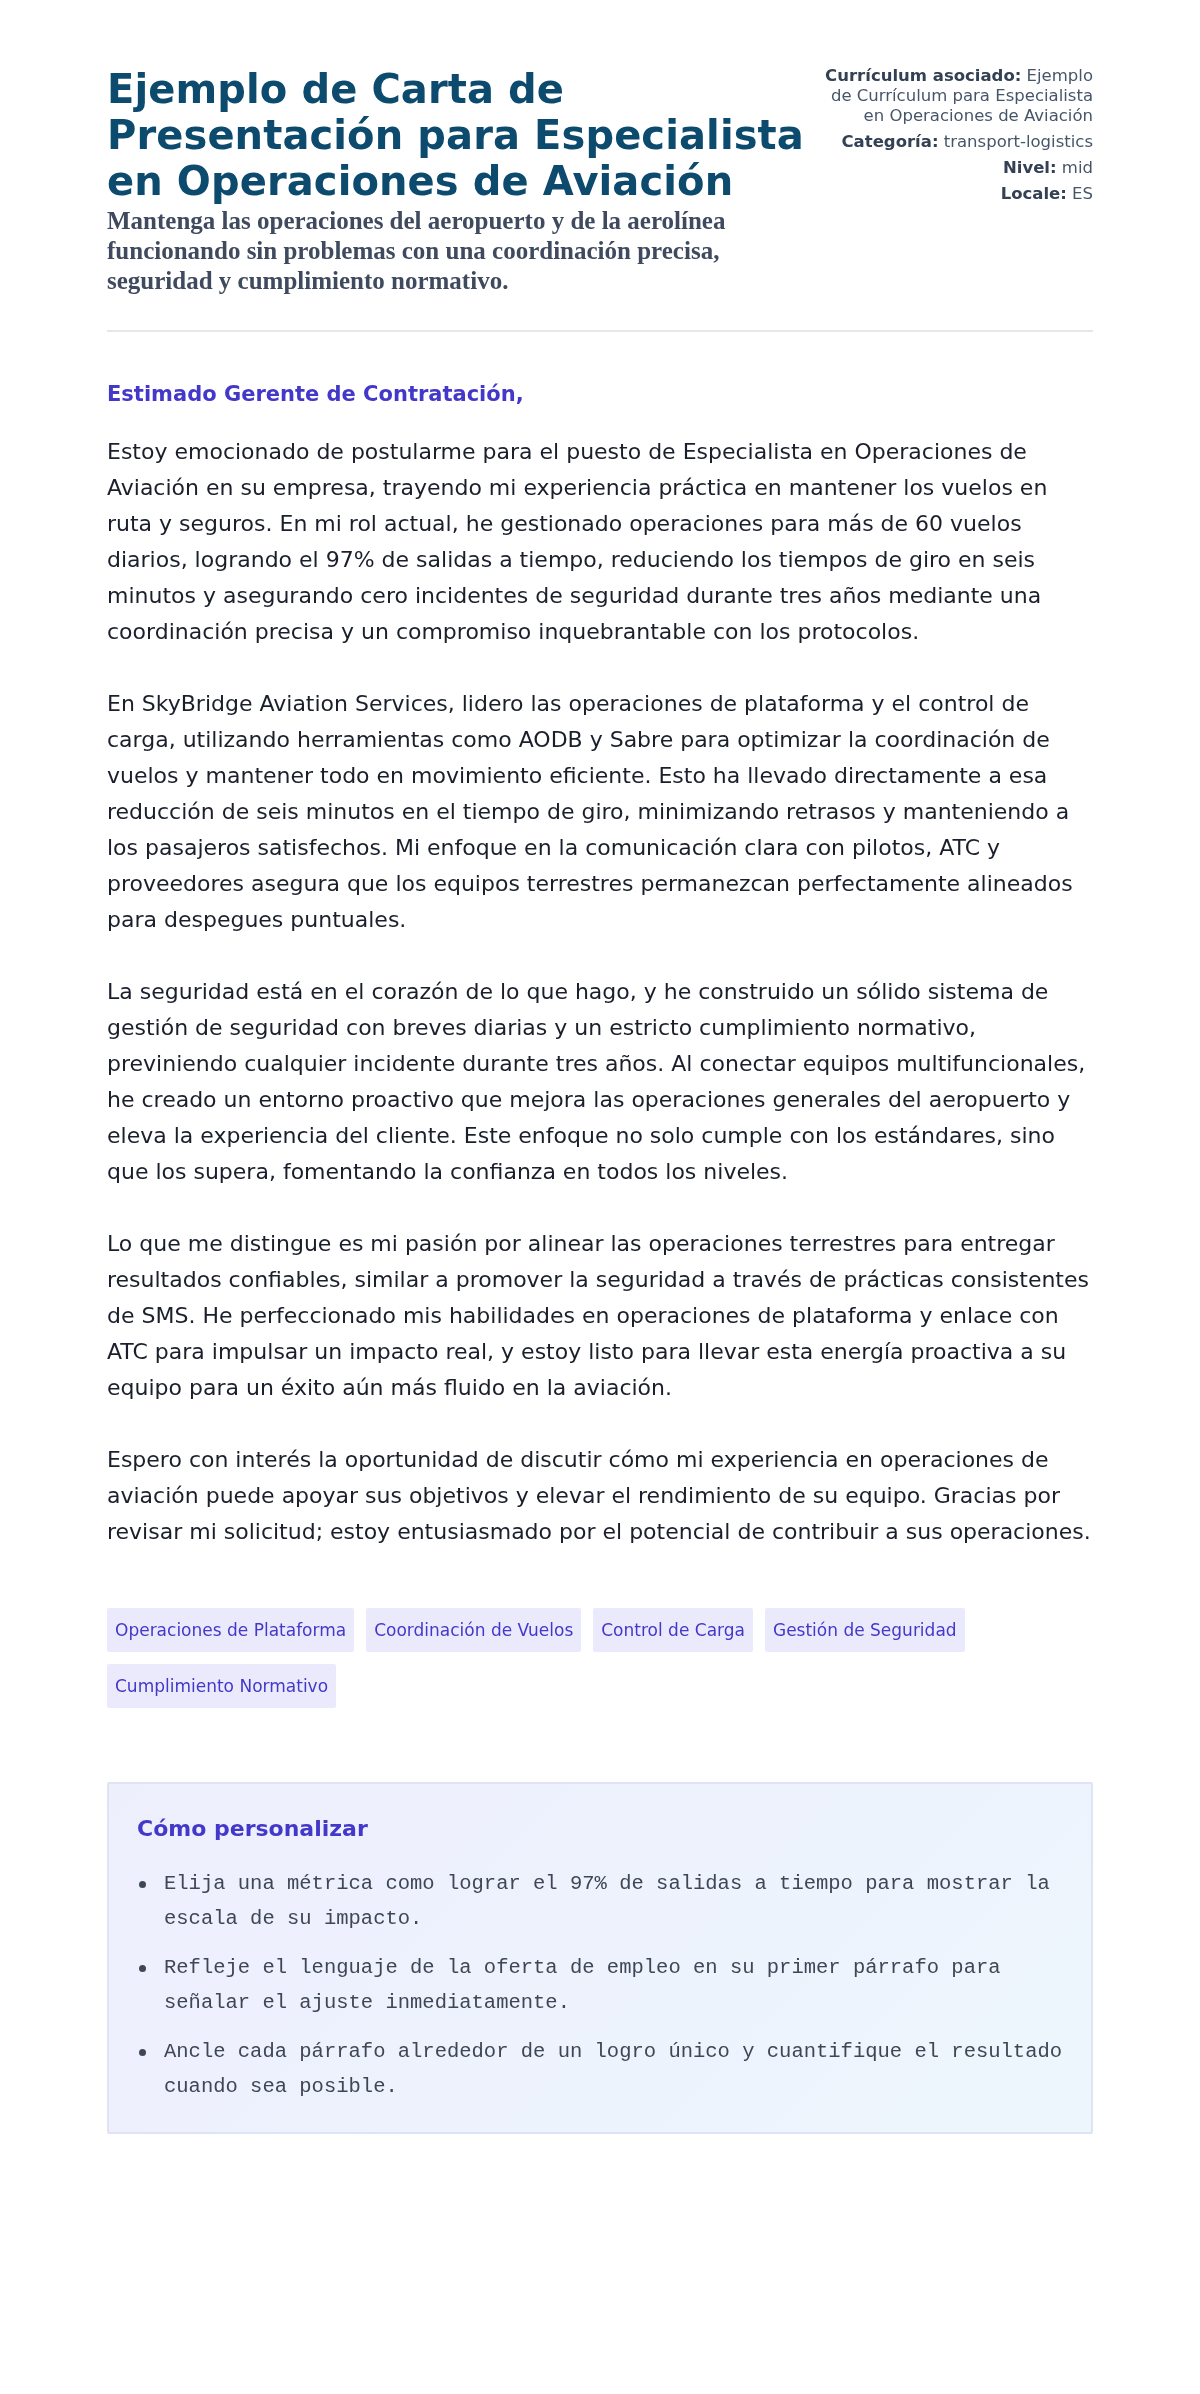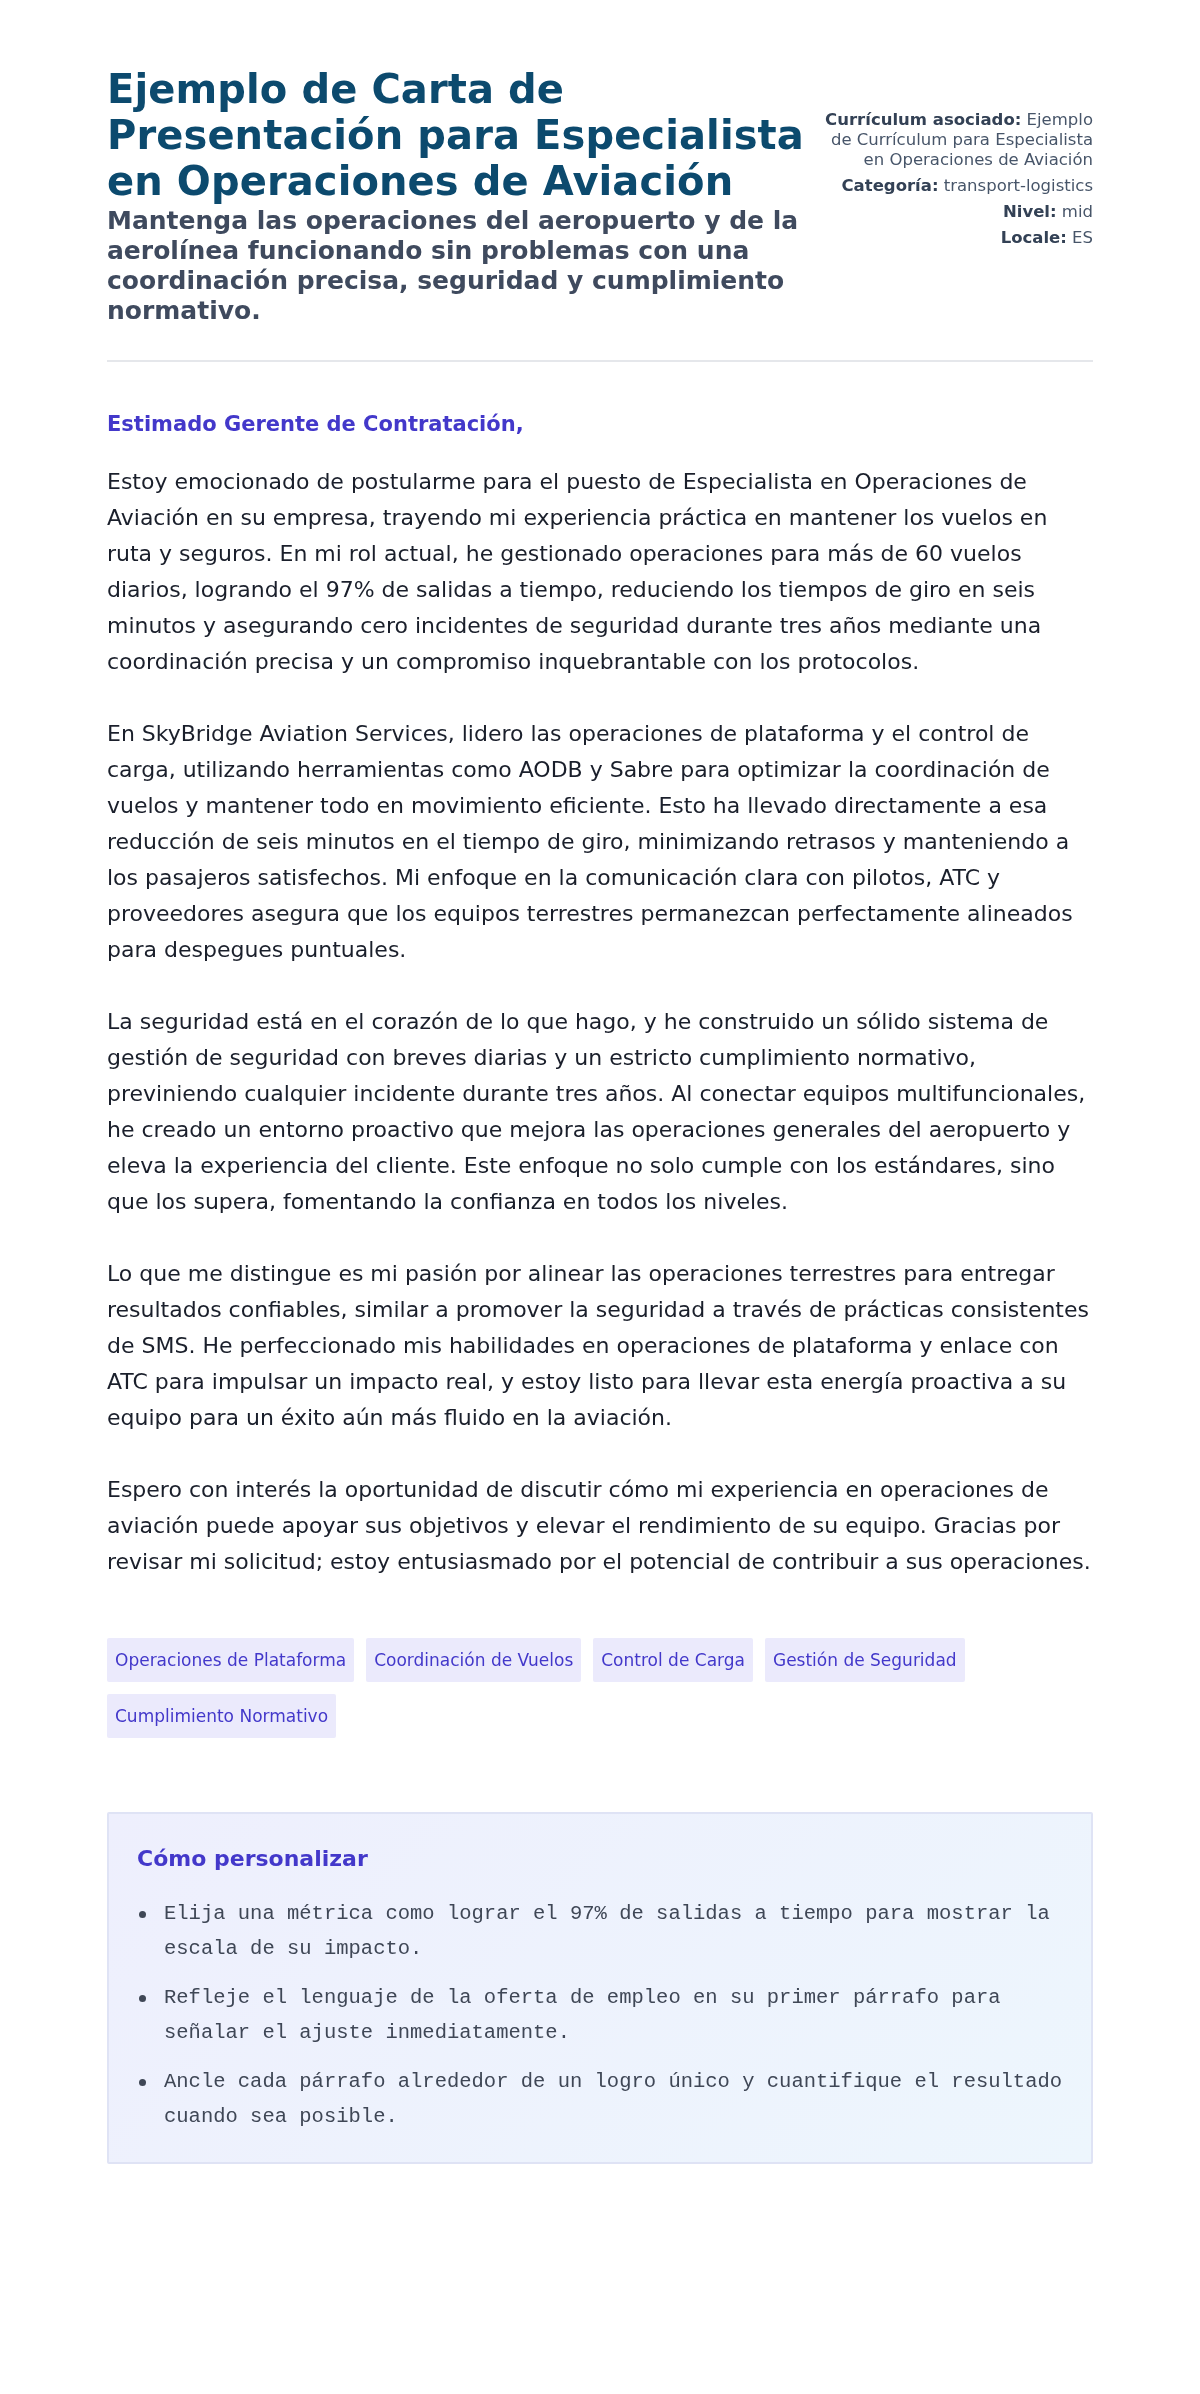--- a/index.html
+++ b/index.html
@@ -31,29 +31,29 @@
       font-weight: bold;
       color: #0c4a6e;
       letter-spacing: 0.1px;
     }
     .subtitle {
       font-size: 25px;
       line-height: 30px;
       font-weight: bold;
       color: #3f4a5e;
       margin-top: 2px;
+      font-family: Liberation Serif, serif;
     }
     .meta {
       width: 270px;
       text-align: right;
       font-size: 16.5px;
       line-height: 20px;
       color: #475569;
       padding-top: 0px;
-      margin-top: 44px;
     }
     .meta-row { margin-bottom: 6px; }
     .meta-key { font-weight: bold; color: #334155; }
     .letter { padding-top: 48px; }
     .greeting {
       font-size: 21px;
       font-weight: bold;
       color: #4338ca;
       line-height: 28px;
       margin-bottom: 26px;

